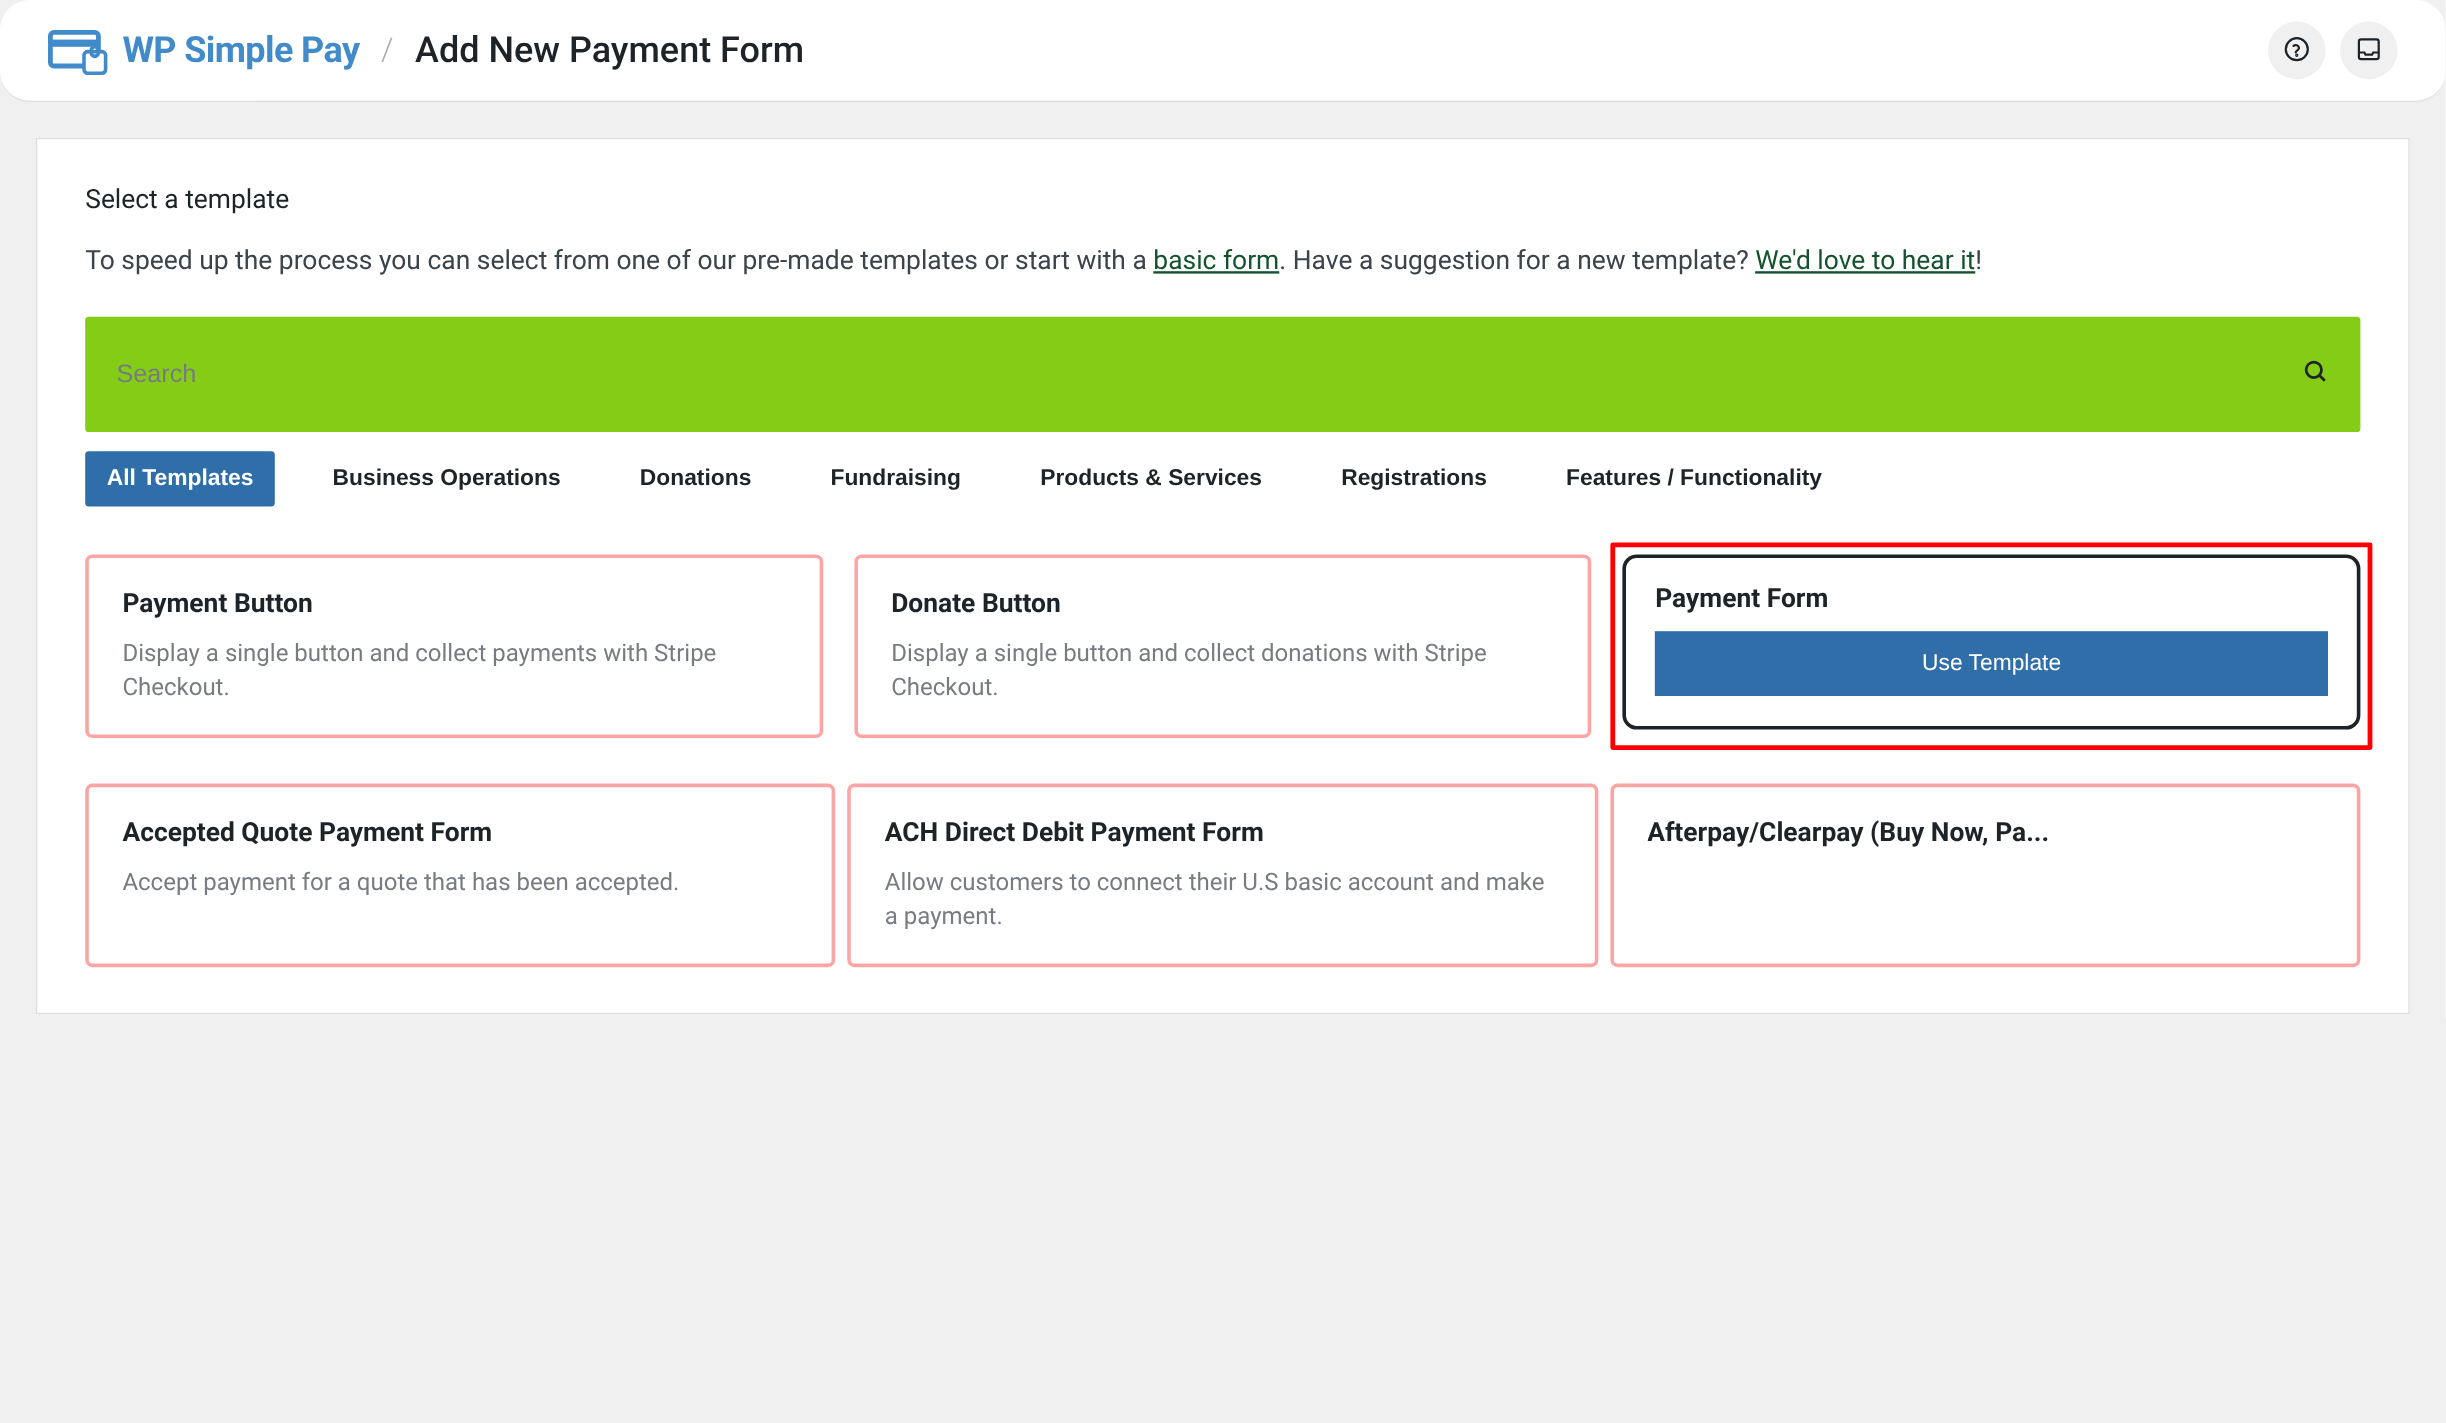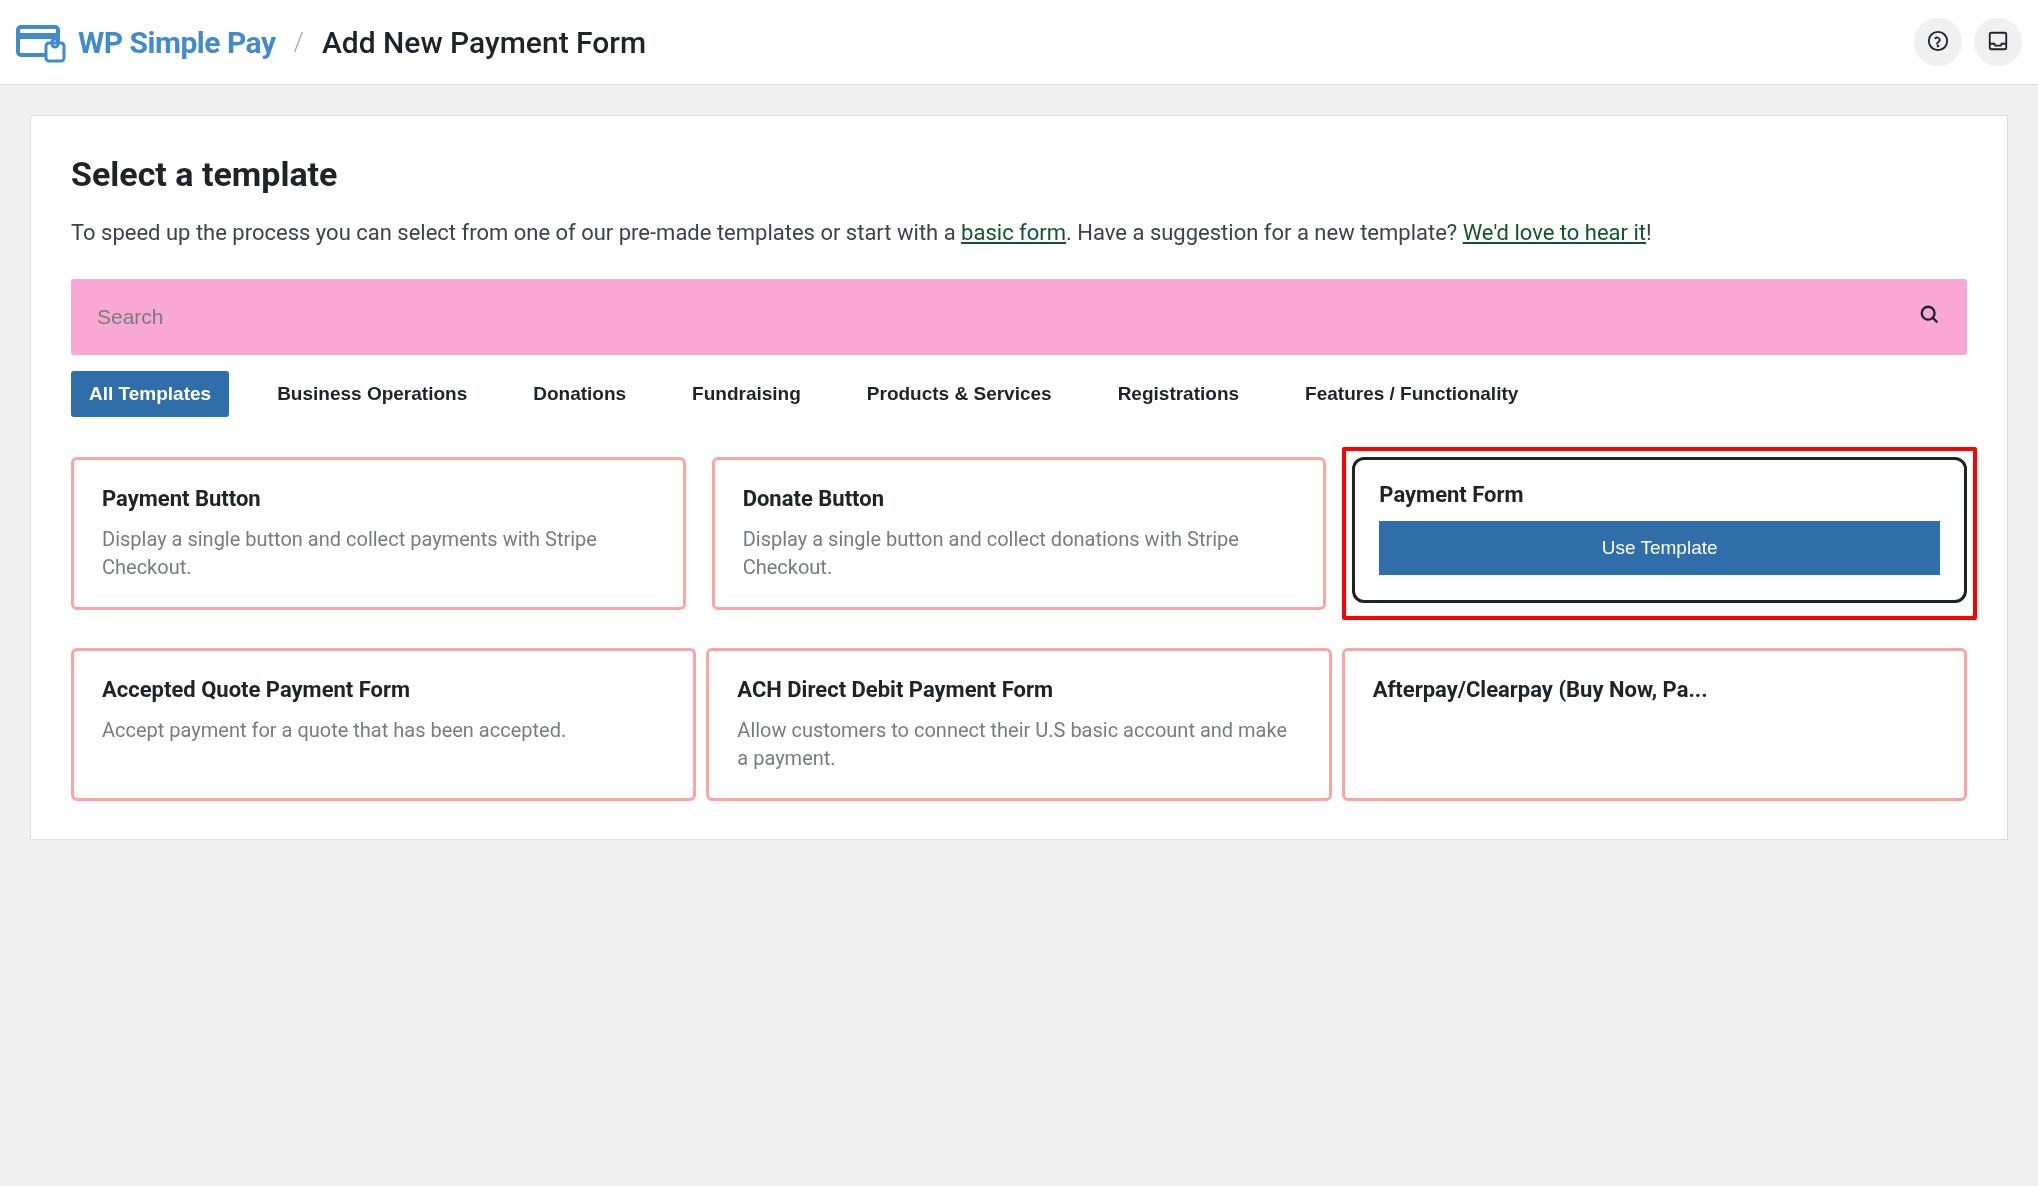--- a/index.html
+++ b/index.html
@@ -10,22 +10,23 @@
     body {
       font-family: -apple-system, BlinkMacSystemFont, "Segoe UI", Roboto, Helvetica, Arial, sans-serif;
       background: #f0f0f1;
       color: #1d2327;
     }
     .topbar {
       display: flex;
       align-items: center;
       justify-content: space-between;
       background: #fff;
-      padding: 18px 16px;
+      padding: 18px 40px;
       border-bottom: 1px solid #dcdcde;
+      border-radius: 25px;
     }
     .topbar-left {
       display: flex;
       align-items: center;
       gap: 18px;
     }
     .brand {
       display: flex;
       align-items: center;
       gap: 12px;
@@ -75,41 +76,41 @@
     .content-wrap {
       padding: 30px 30px 0;
     }
     .card {
       background: #fff;
       border: 1px solid #dcdcde;
       border-top: 1px solid #dcdcde;
       padding: 38px 40px;
     }
     .heading {
-      font-size: 34px;
-      font-weight: 700;
+      font-size: 22px;
+      font-weight: 400;
       margin-bottom: 22px;
     }
     .intro {
       font-size: 22px;
       line-height: 1.5;
       color: #3c434a;
       margin-bottom: 30px;
     }
     .intro a {
       color: #14532d;
       text-decoration: underline;
     }
     .search {
       display: flex;
       align-items: center;
-      background: #f9a8d4;
+      background: #84cc16;
       border-radius: 3px;
       padding: 0 26px;
-      height: 76px;
+      height: 96px;
       margin-bottom: 16px;
     }
     .search input {
       flex: 1;
       border: none;
       background: transparent;
       font-size: 21px;
       color: #1d2327;
       outline: none;
     }

